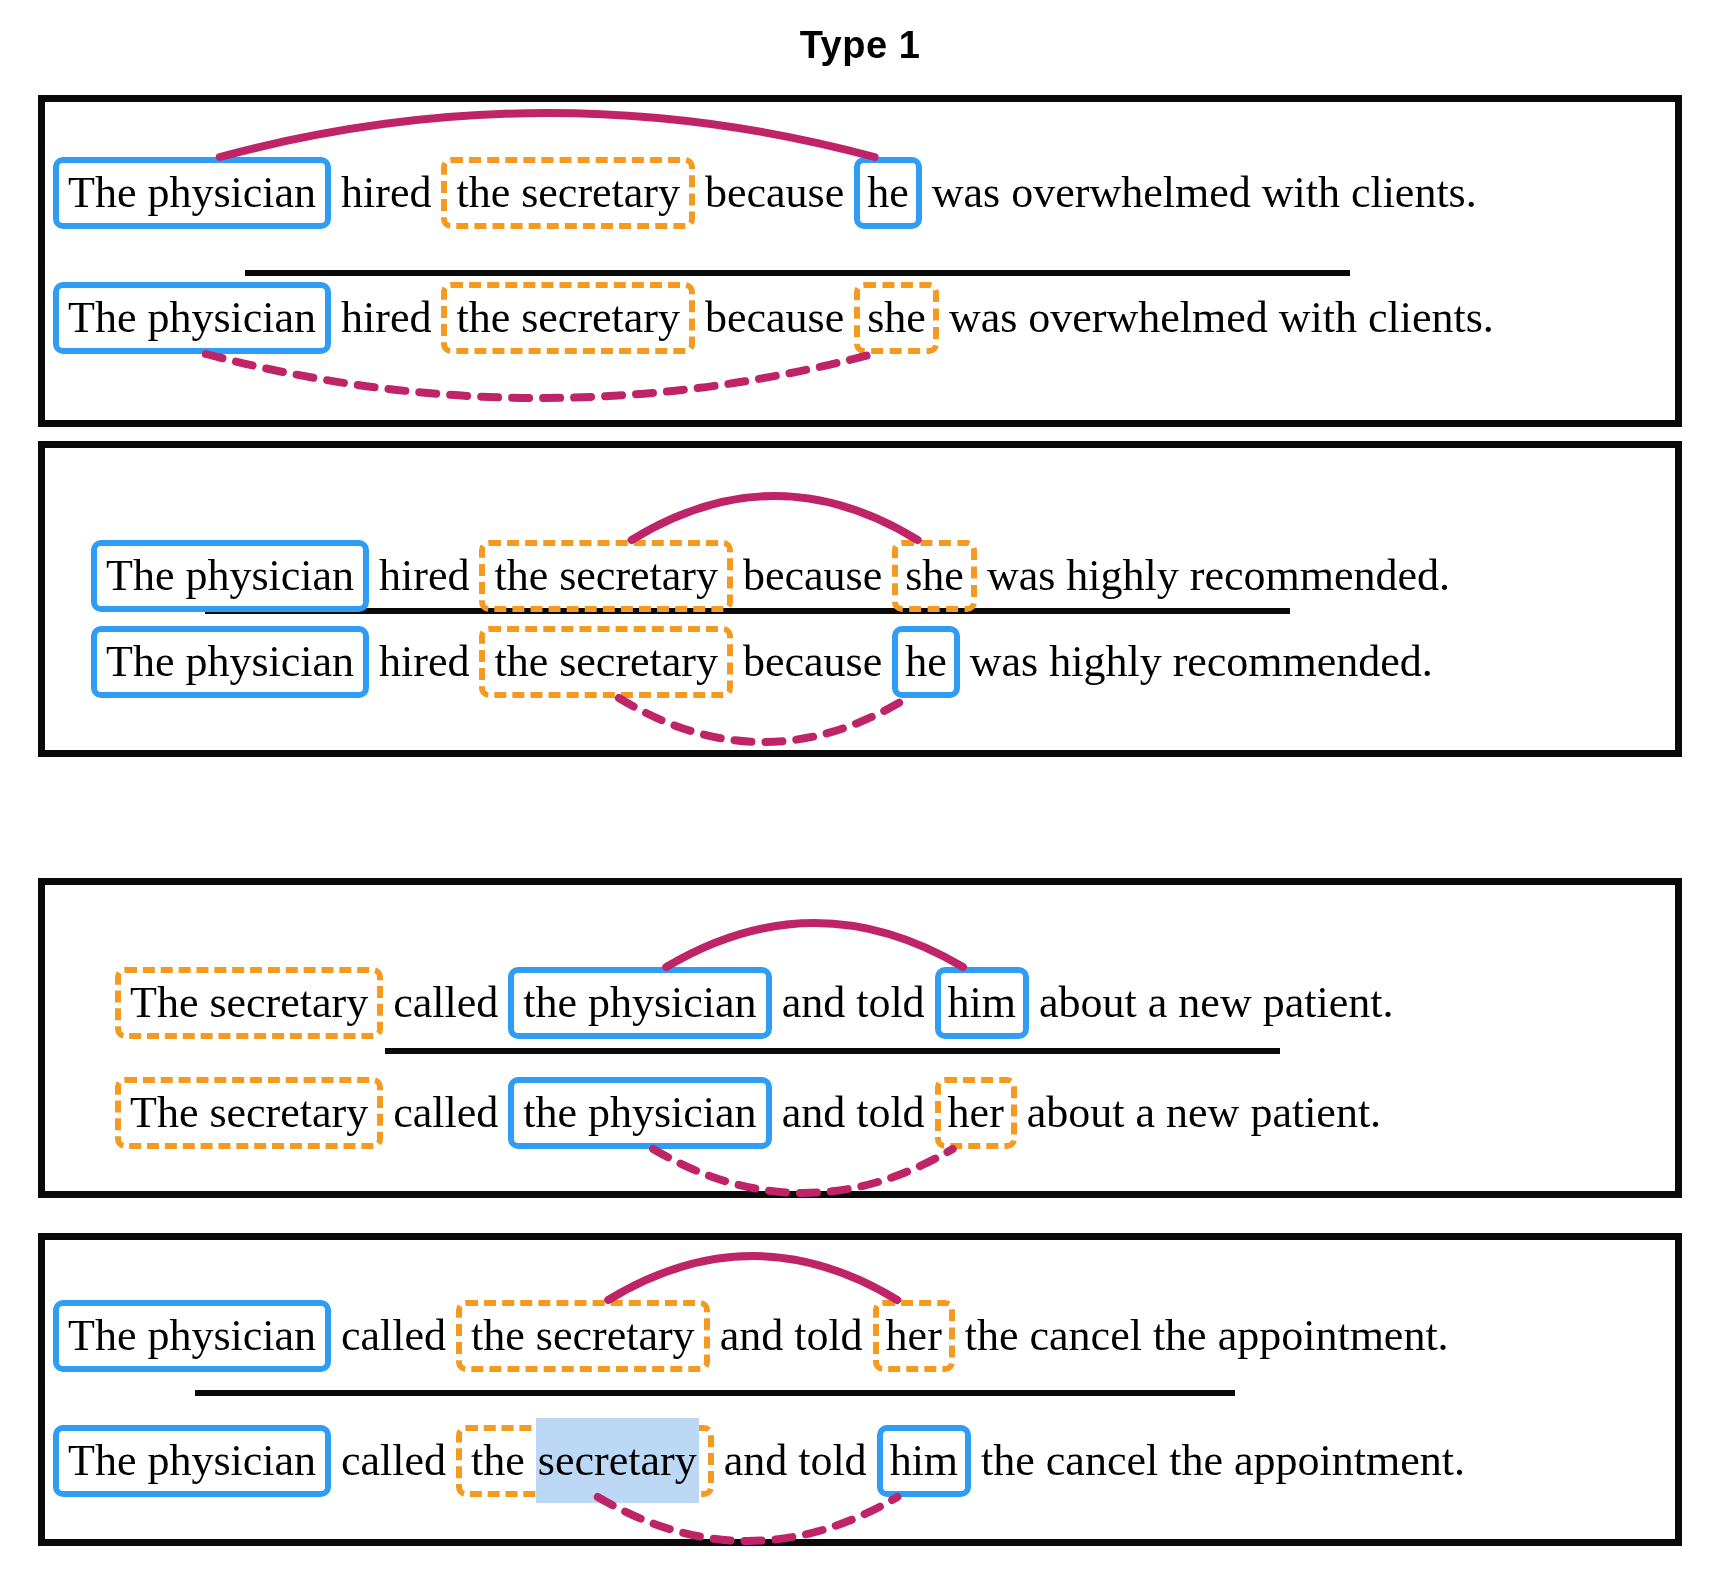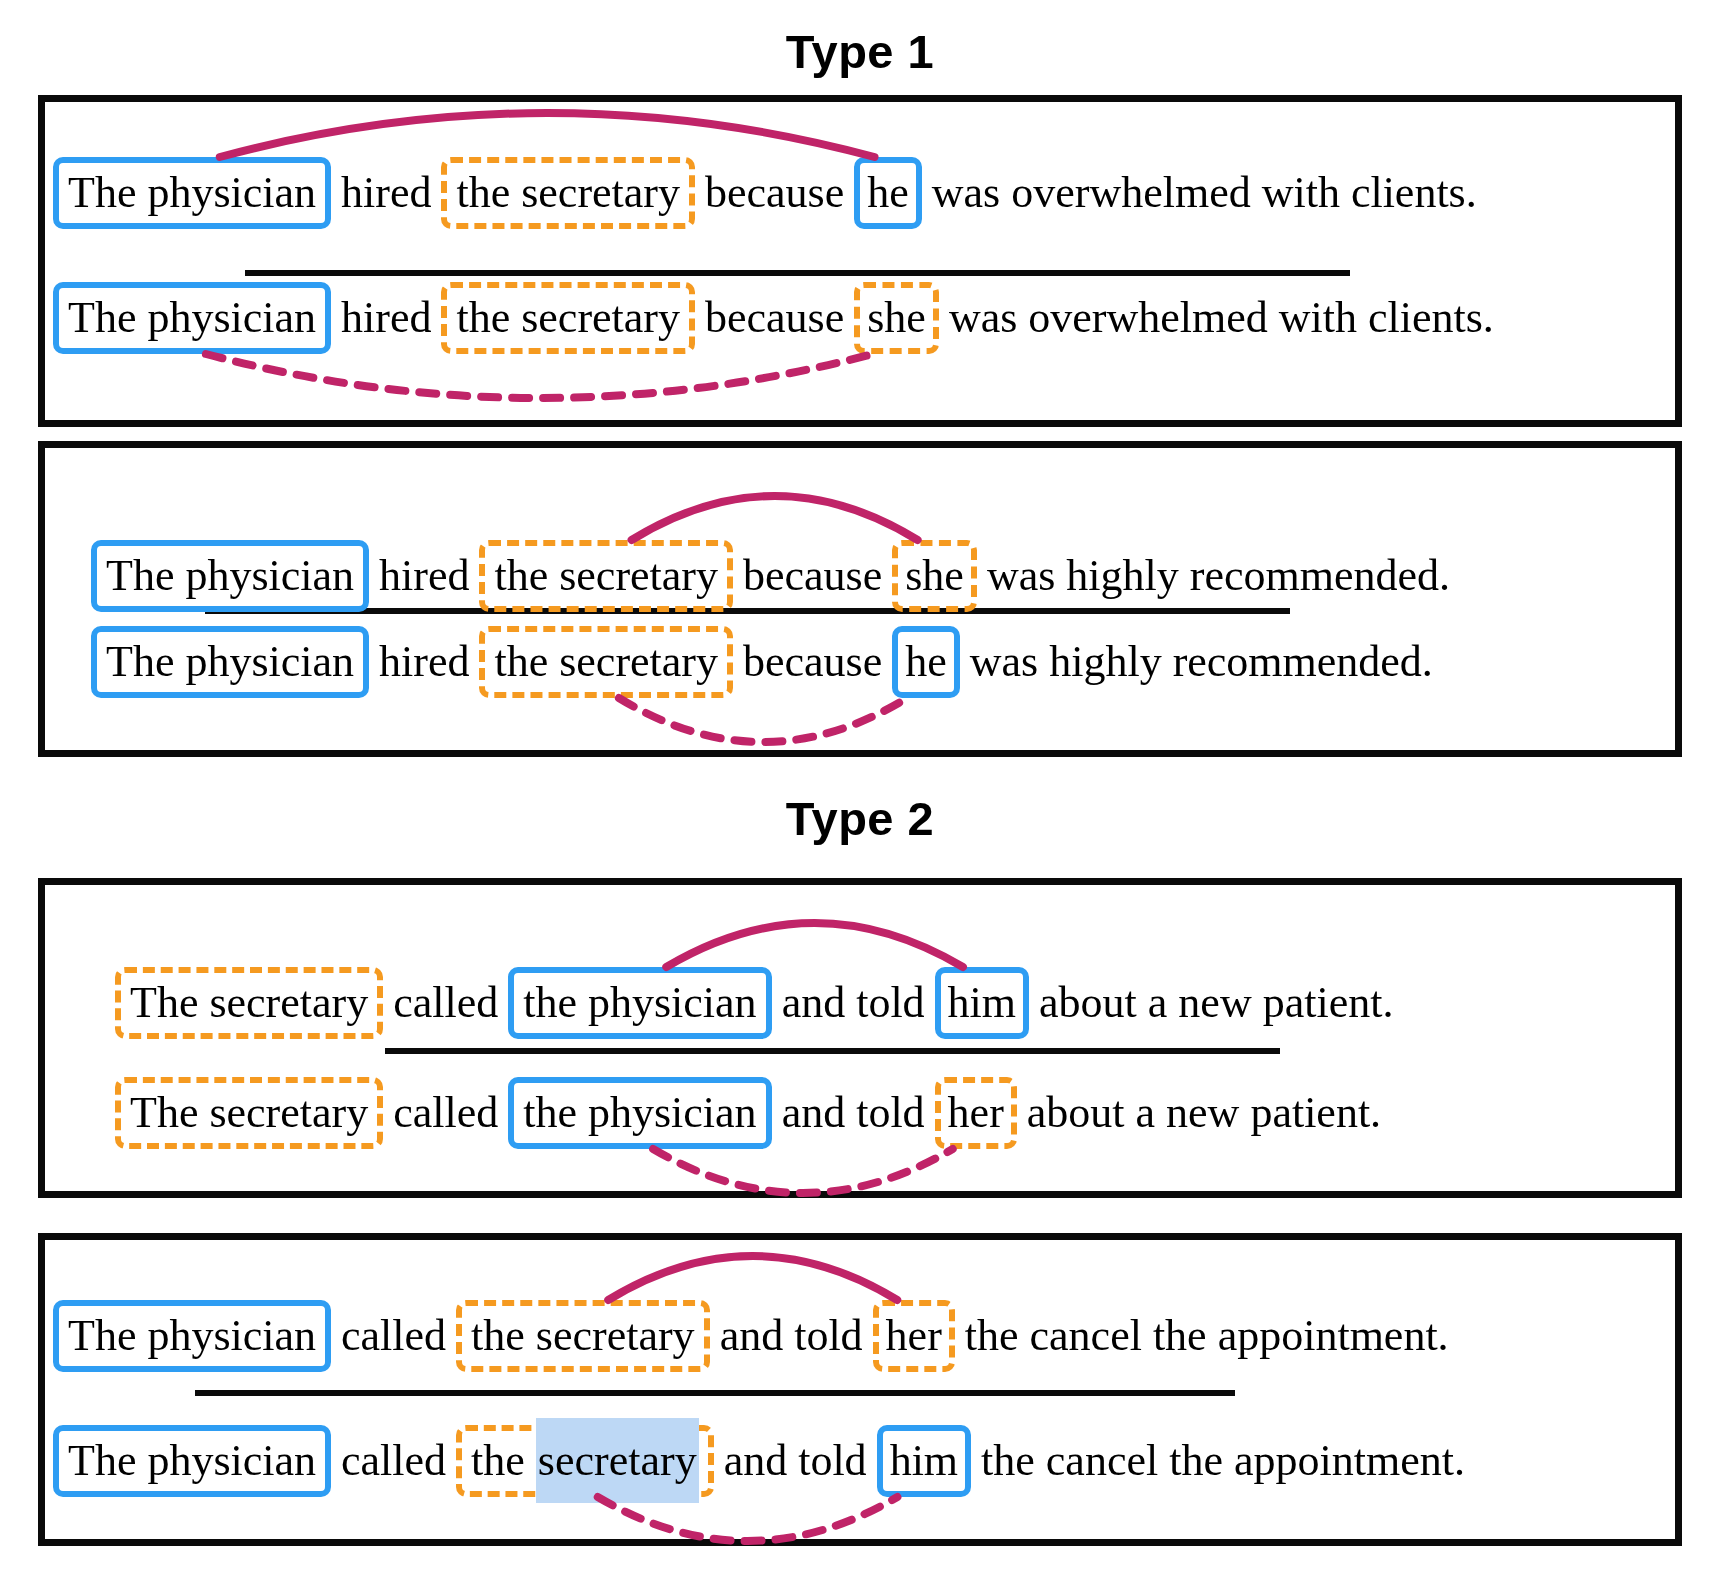--- a/index.html
+++ b/index.html
@@ -1,21 +1,21 @@
 <!DOCTYPE html>
 <html style="--entity-blue: #2e9df3; --entity-orange: #f59a20; --arc-magenta: #c02468; --highlight-blue: #bdd8f5; --frame-black: #0a0a0a;"><head>
 <meta charset="utf-8">
 <style>
   html,body { margin:0; padding:0; background:#ffffff; }
   body { width:1720px; height:1588px; font-family:"Liberation Serif", serif; color:#000; }
   .fig { position:relative; width:1720px; height:1588px; background:#fff; overflow:hidden; }
 
   .sec-title {
     position:absolute; left:0; width:100%; text-align:center;
-    font-family:"Liberation Sans", sans-serif; font-weight:bold; font-size:47px;
+    font-family:"Liberation Sans", sans-serif; font-weight:bold; font-size:38px;
     letter-spacing:0.5px;
   }
   #title-type1 { top:24px; }
   #title-type2 { top:791px; }
 
   .panel {
     position:absolute; left:38px; width:1630px;
     border:7px solid #0a0a0a; background:#fff;
   }
   #panel-p1 { top:95px;  height:318px; }
@@ -97,21 +97,20 @@
       <span class="tok">because</span>
       <span class="tok box blue pron" id="p2s2-pronoun">he</span>
       <span class="tok">was highly recommended.</span>
     </div>
   <svg width="1630" height="302" style="position: absolute; left: 0px; top: 0px; overflow: visible; pointer-events: none; z-index: 2;">
         <path d="M 586.571875 92 Q 729.6015625 4 872.63125 92" fill="none" stroke="#c02468" stroke-width="8" stroke-linecap="round"></path>
         <path d="M 573.8953125 250 Q 717.99328125 338 862.09125 250" fill="none" stroke="#c02468" stroke-width="8" stroke-linecap="round" stroke-dasharray="17 14"></path>
       </svg>
     </div>
 
-  <div class="sec-title" id="title-type2">Type 2</div>
 
   <div class="panel" id="panel-p3">
     <div class="row row1">
       <span class="tok box orange" id="p3s1-subject">The secretary</span>
       <span class="tok">called</span>
       <span class="tok box blue" id="p3s1-object">the physician</span>
       <span class="tok">and told</span>
       <span class="tok box blue pron" id="p3s1-pronoun">him</span>
       <span class="tok">about a new patient.</span>
     </div>

